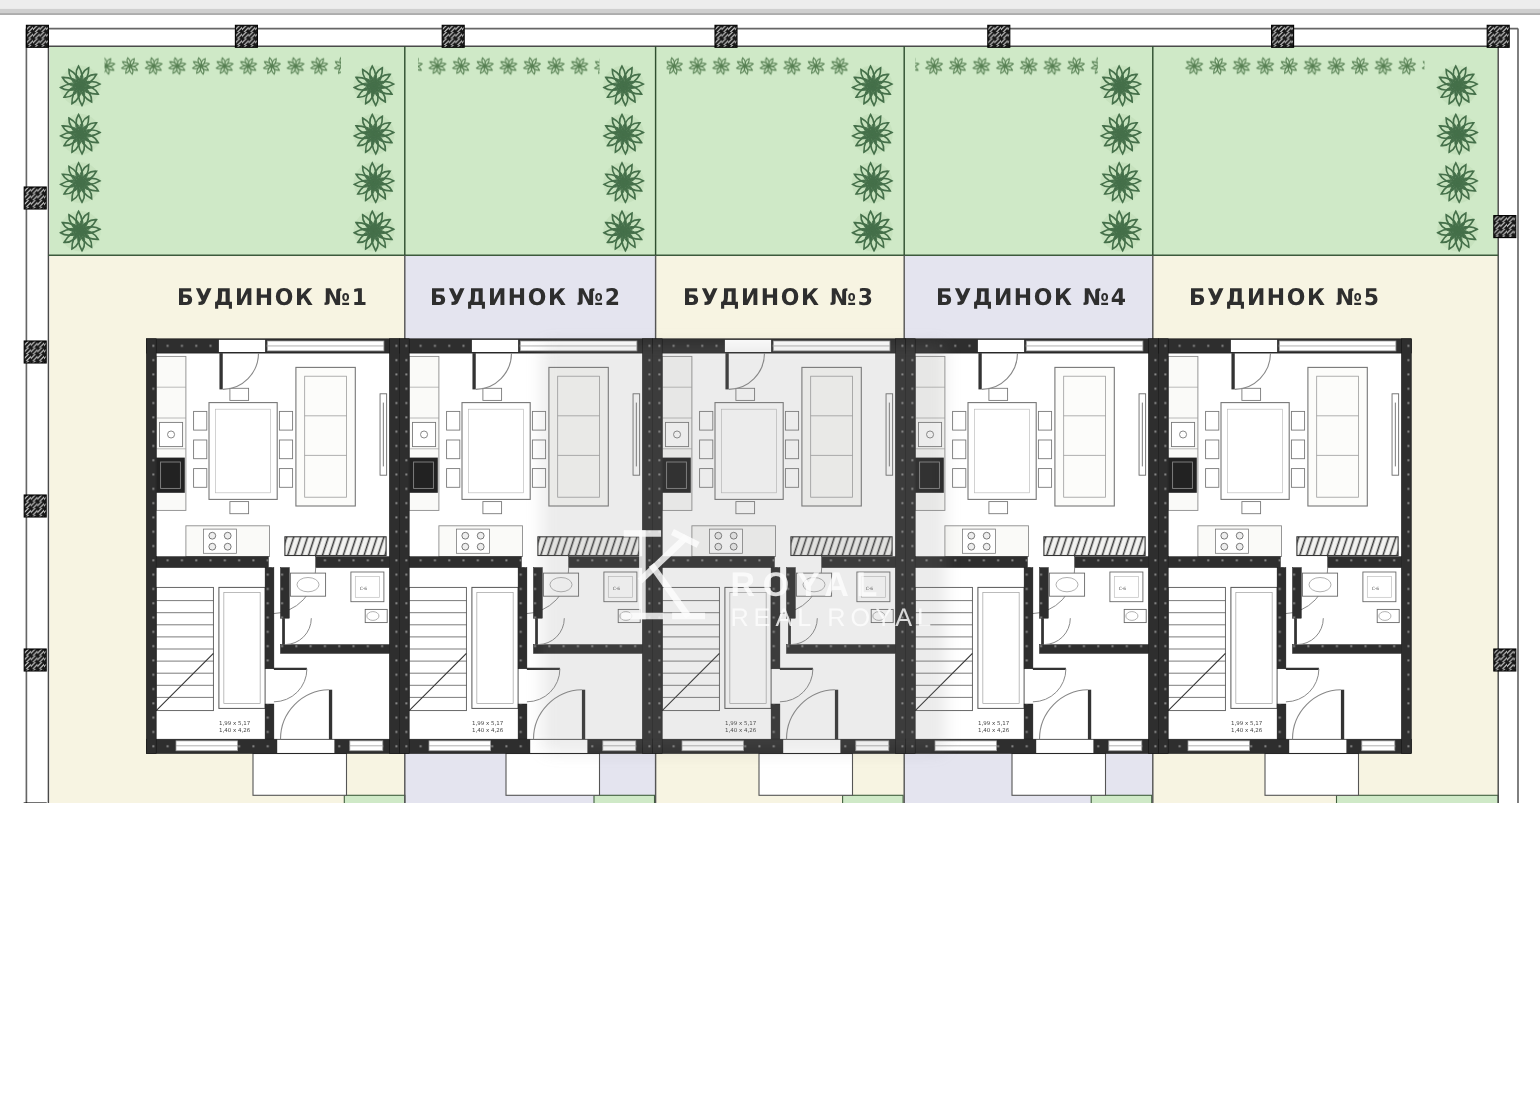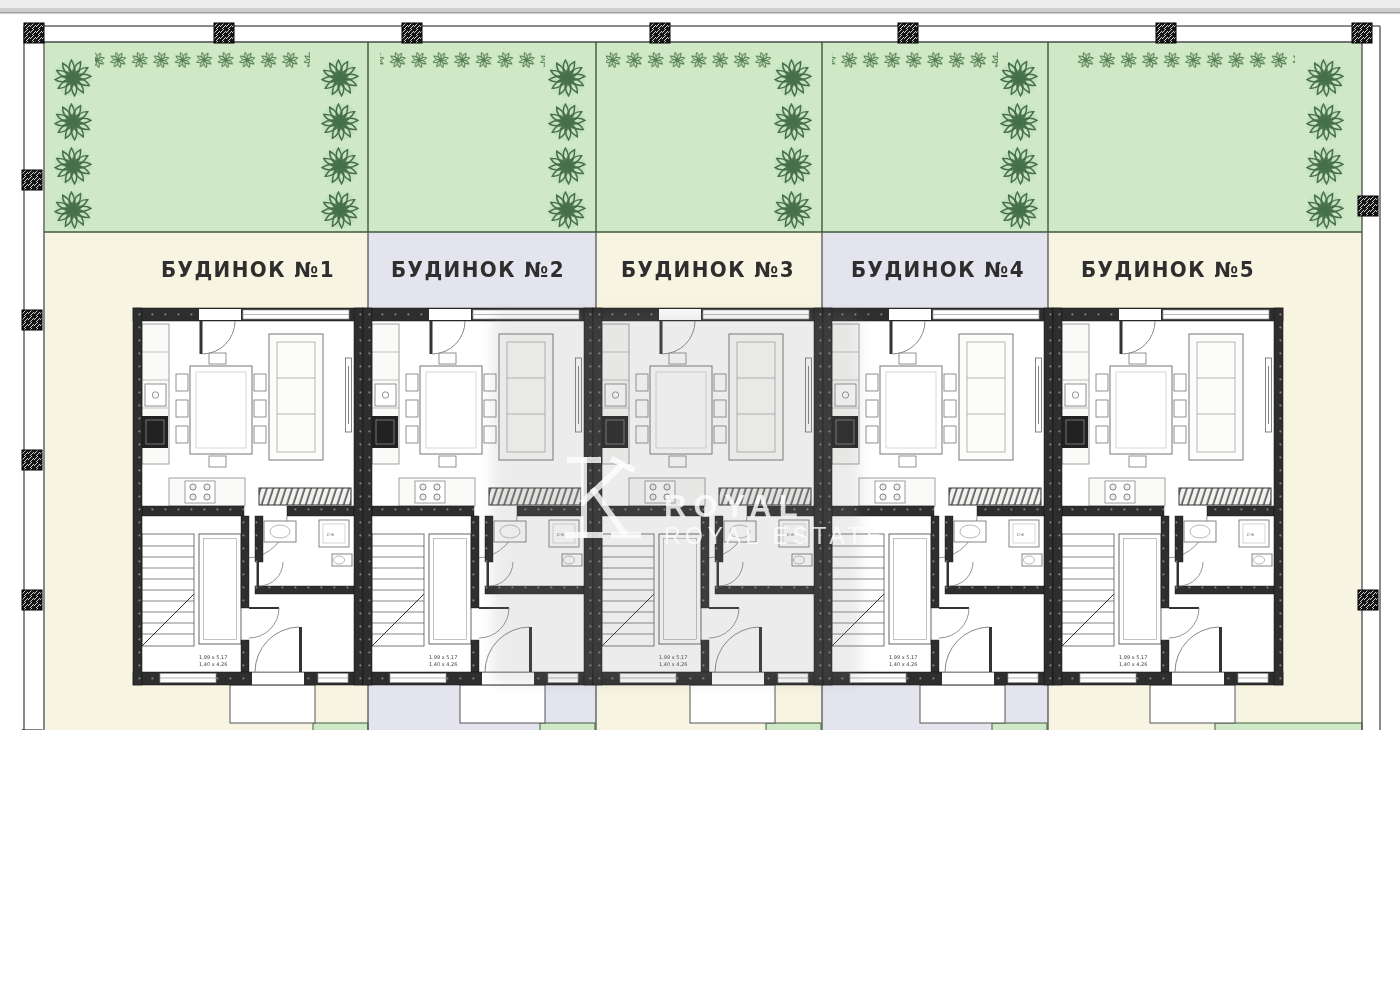--- a/index.html
+++ b/index.html
@@ -4,21 +4,21 @@
 <style>
   html,body{margin:0;padding:0;background:#ffffff;}
   .stage{position:relative;width:1400px;height:730px;overflow:hidden;background:#fff;
          font-family:"DejaVu Sans","Liberation Sans",sans-serif;}
   .stage svg{position:absolute;left:0;top:0;}
   .house-label{position:absolute;top:252px;width:220px;height:36px;line-height:36px;
     text-align:center;font-size:21px;font-weight:600;letter-spacing:1.5px;color:#2e2e2e;
     transform:scaleX(.95);white-space:nowrap;}
   .haze{position:absolute;left:492px;top:312px;width:368px;height:372px;
     background:rgba(138,138,138,0.16);filter:blur(7px);border-radius:10px;}
-  .watermark{position:absolute;left:560px;top:455px;width:330px;height:160px;
+  .watermark{position:absolute;left:560px;top:480px;width:330px;height:160px;
     color:rgba(252,252,252,0.82);}
   .wm-logo{position:absolute;left:6px;top:58px;}
   .wm-top{position:absolute;left:104px;top:34px;font-size:31px;font-weight:bold;
     letter-spacing:7px;font-family:"Liberation Sans",sans-serif;}
   .wm-bottom{position:absolute;left:104px;top:68px;font-size:23px;font-weight:normal;
     letter-spacing:4.5px;font-family:"Liberation Sans",sans-serif;}
 </style>
 </head>
 <body>
 
@@ -386,16 +386,16 @@
       <path d="M10,5 H38"></path>
       <path d="M24,5 V80"></path>
       <path d="M8,80 H40"></path>
       <path d="M24,46 L62,10"></path>
       <path d="M54,5 L72,14"></path>
       <path d="M34,36 L64,78"></path>
       <path d="M54,80 H78"></path>
     </g>
   </svg>
   <div class="wm-top">ROYAL</div>
-  <div class="wm-bottom">ROYAL ESTATE</div>
+  <div class="wm-bottom">REAL ROYAL</div>
 </div>
 
 </div>
 
 </body></html>

